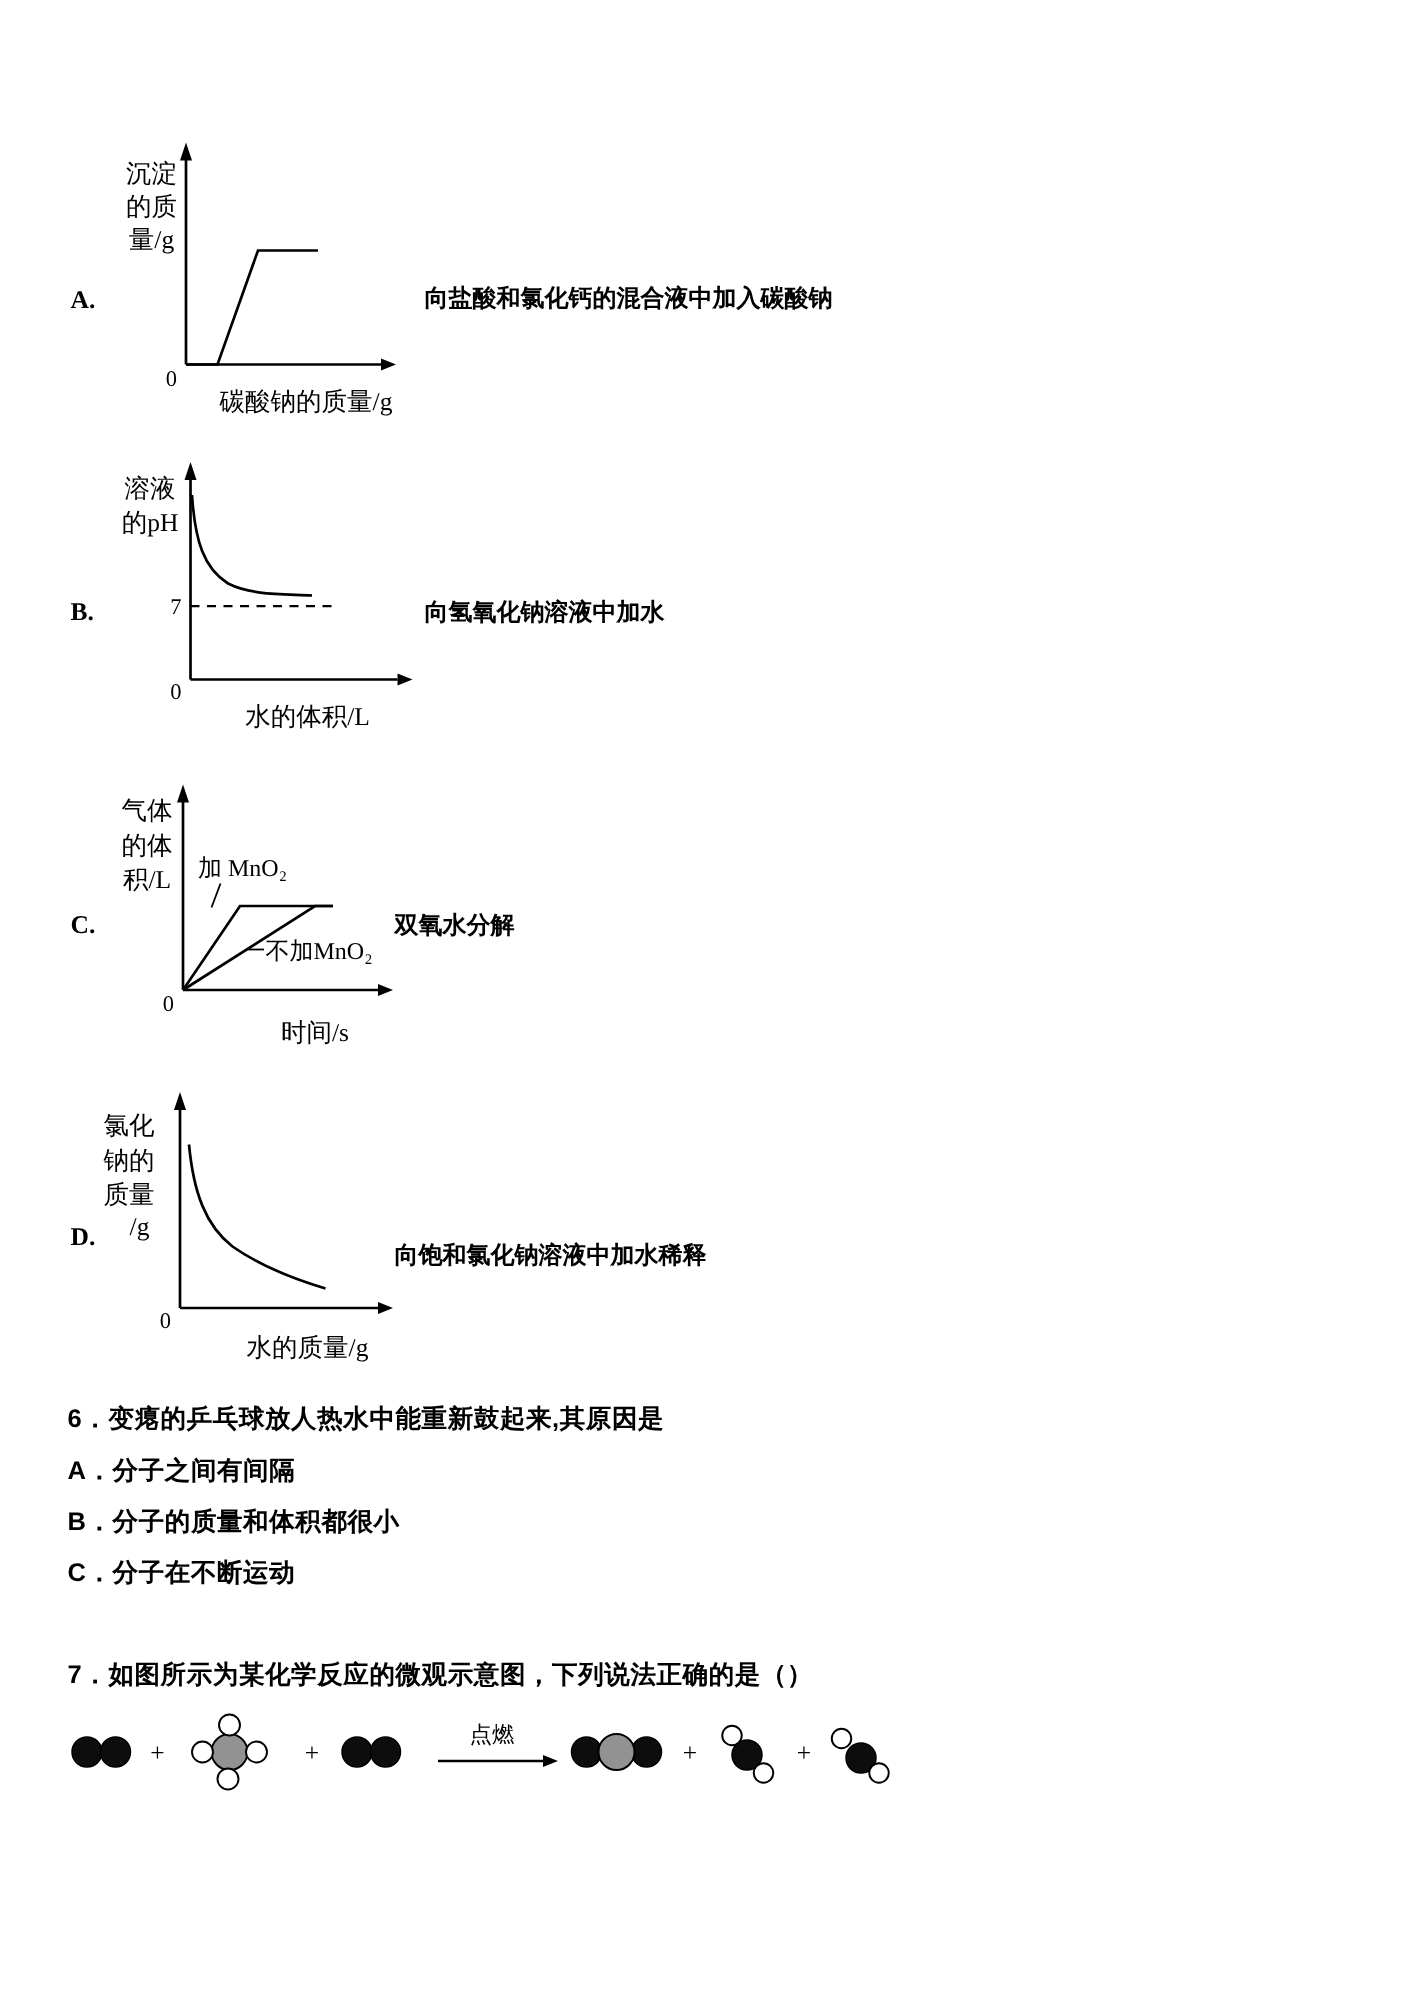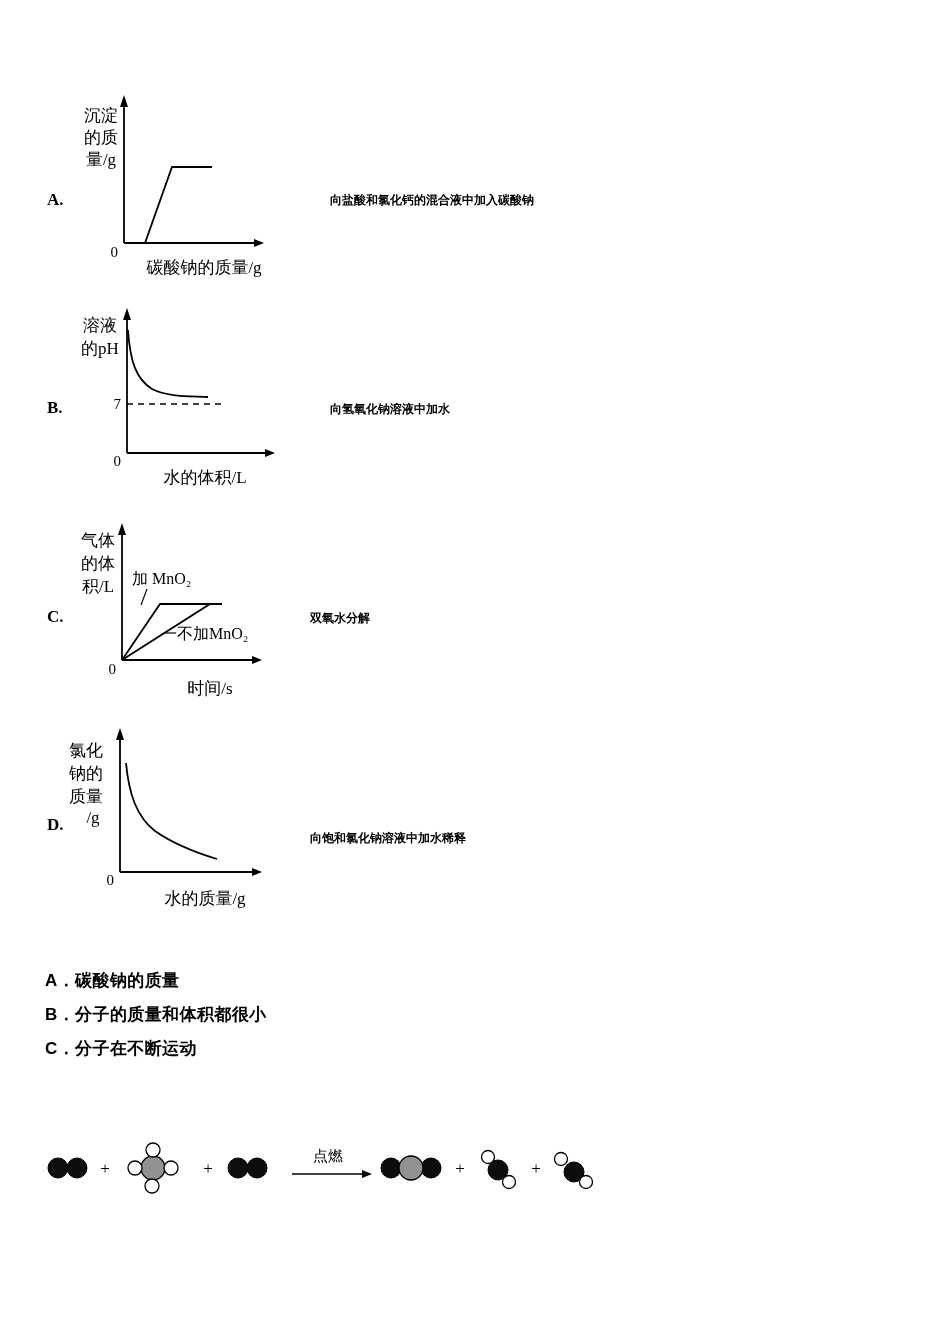--- a/index.html
+++ b/index.html
@@ -9,23 +9,22 @@
     background:#ffffff; color:#000;
     font-family:"Liberation Serif","DejaVu Serif",serif;
     overflow:hidden;
   }
   .abs { position:absolute; }
   .letter {
     font-weight:bold; font-size:17px; line-height:20px;
     font-family:"Liberation Serif","DejaVu Serif",serif;
   }
   .desc {
-    font-weight:700; font-size:12px; line-height:20px;
+    font-weight:700; font-size:16px; line-height:20px;
     font-family:Liberation Sans, sans-serif;
-    margin-left:47px;
   }
   .qtext {
     font-weight:700; font-size:17px; line-height:20px;
     font-family:"Liberation Sans","DejaVu Sans",sans-serif;
     letter-spacing:0.4px;
   }
   svg text {
     font-family:"Liberation Serif","DejaVu Serif",serif;
     fill:#000;
   }
@@ -116,24 +115,26 @@
     <text class="axis-label" x="31" y="33" text-anchor="middle">氯化</text>
     <text class="axis-label" x="31" y="56" text-anchor="middle">钠的</text>
     <text class="axis-label" x="31" y="79" text-anchor="middle">质量</text>
     <text class="axis-label" x="38" y="100" text-anchor="middle">/g</text>
     <text class="num" x="59" y="162" text-anchor="end">0</text>
     <text class="axis-label" x="150" y="181" text-anchor="middle">水的质量/g</text>
   </svg>
 
   <div class="abs desc" style="left:263px; top:828px;">向饱和氯化钠溶液中加水稀释</div>
 
-  <div class="abs qtext" style="left:45px; top:971px;">A．碳酸钠的质量</div>
+  <div class="abs qtext" style="left:45px; top:936px;">6．变瘪的乒乓球放人热水中能重新鼓起来,其原因是</div>
+  <div class="abs qtext" style="left:45px; top:971px;">A．分子之间有间隔</div>
   <div class="abs qtext" style="left:45px; top:1005px;text-align:center;">B．分子的质量和体积都很小</div>
   <div class="abs qtext" style="left:45px; top:1039px;">C．分子在不断运动</div>
 
+  <div class="abs qtext" style="left:45px; top:1107px;">7．如图所示为某化学反应的微观示意图，下列说法正确的是（）</div>
 
   <svg class="abs" style="left:40px; top:1130px;" width="580" height="75" viewBox="0 0 580 75">
 
     <g>
       <circle class="black" cx="18" cy="38" r="10"></circle>
       <circle class="black" cx="37" cy="38" r="10"></circle>
     </g>
     <text class="plus" x="65" y="44">+</text>
 
     <g>

